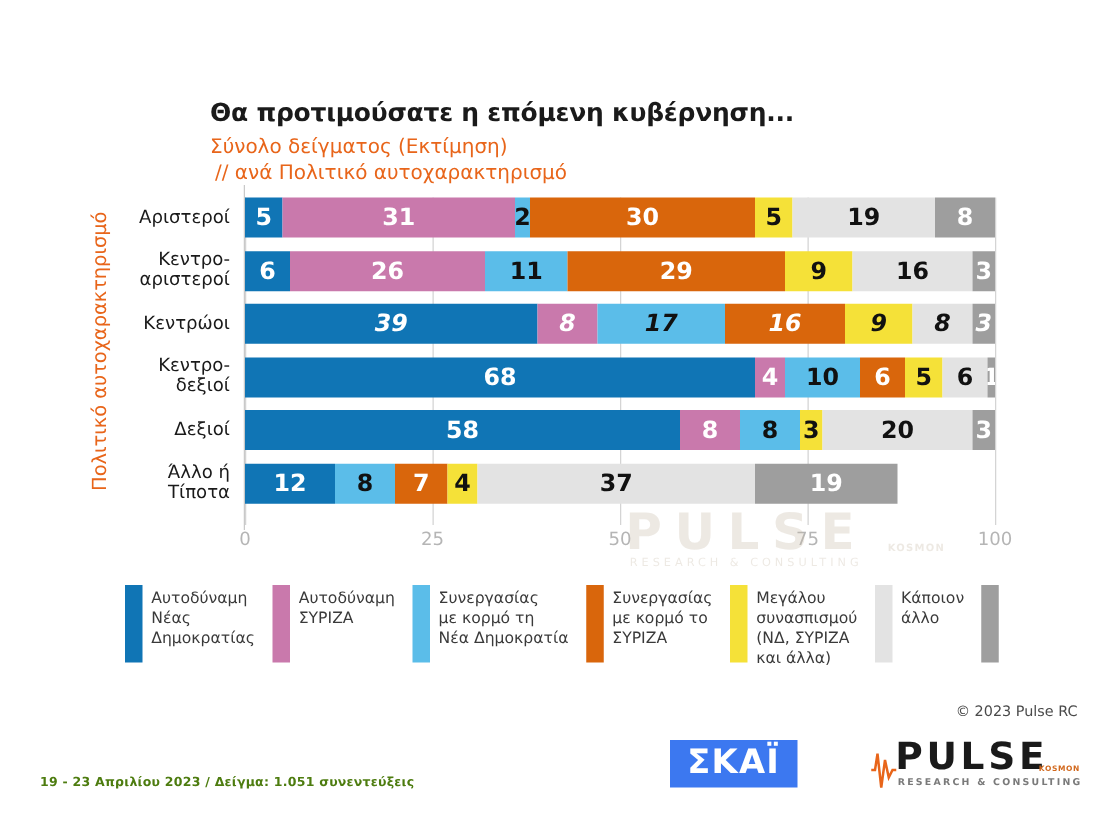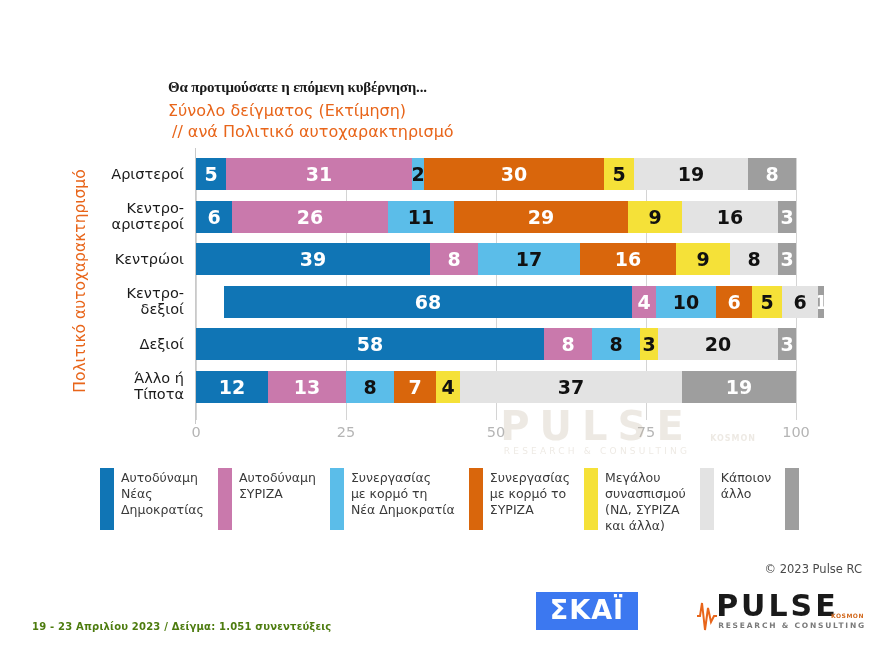--- a/index.html
+++ b/index.html
@@ -16,26 +16,25 @@
   }
 
   
   #title-block {
     position: absolute;
     left: 168px;
     top: 78px;
     width: 560px;
   }
   #chart-title {
-    font-size: 15px;
+    font-size: 20px;
     font-weight: bold;
     color: #1a1a1a;
     letter-spacing: -0.2px;
     line-height: 1.25;
-    font-family: Liberation Serif, serif;
   }
   #chart-subtitle-1 {
     font-size: 16px;
     color: #E8651A;
     line-height: 1.3;
     margin-top: 4px;
   }
   #chart-subtitle-2 {
     font-size: 16px;
     color: #E8651A;
@@ -332,21 +331,21 @@
         <div class="seg seg-label-dark" style="width: 54px; background: rgb(245, 225, 56);">
           <span>9</span>
         </div>
         <div class="seg seg-label-dark" style="width: 96px; background: rgb(227, 227, 227);">
           <span>16</span>
         </div>
         <div class="seg seg-label-light" style="width: 18px; background: rgb(158, 158, 158);">
           <span>3</span>
         </div>
       </div>
-      <div class="bar-row" style="top: 85px;">
+      <div class="bar-row" style="top: 85px; font-style: italic;">
         <div class="seg seg-label-light" style="width: 234px; background: rgb(16, 117, 181);">
           <span>39</span>
         </div>
         <div class="seg seg-label-light" style="width: 48px; background: rgb(201, 121, 172);">
           <span>8</span>
         </div>
         <div class="seg seg-label-dark" style="width: 102px; background: rgb(91, 189, 233);">
           <span>17</span>
         </div>
         <div class="seg seg-label-light" style="width: 96px; background: rgb(217, 102, 12);">
@@ -355,21 +354,21 @@
         <div class="seg seg-label-dark" style="width: 54px; background: rgb(245, 225, 56);">
           <span>9</span>
         </div>
         <div class="seg seg-label-dark" style="width: 48px; background: rgb(227, 227, 227);">
           <span>8</span>
         </div>
         <div class="seg seg-label-light" style="width: 18px; background: rgb(158, 158, 158);">
           <span>3</span>
         </div>
       </div>
-      <div class="bar-row" style="top: 127.5px; padding-left: 28px;">
+      <div class="bar-row" style="top: 127.5px;">
         <div class="seg seg-label-light" style="width: 408px; background: rgb(16, 117, 181);">
           <span>68</span>
         </div>
         <div class="seg seg-label-light" style="width: 24px; background: rgb(201, 121, 172);">
           <span>4</span>
         </div>
         <div class="seg seg-label-dark" style="width: 60px; background: rgb(91, 189, 233);">
           <span>10</span>
         </div>
         <div class="seg seg-label-light" style="width: 36px; background: rgb(217, 102, 12);">
@@ -401,23 +400,20 @@
         <div class="seg seg-label-dark" style="width: 120px; background: rgb(227, 227, 227);">
           <span>20</span>
         </div>
         <div class="seg seg-label-light" style="width: 18px; background: rgb(158, 158, 158);">
           <span>3</span>
         </div>
       </div>
       <div class="bar-row" style="top: 212.5px;">
         <div class="seg seg-label-light" style="width: 72px; background: rgb(16, 117, 181);">
           <span>12</span>
-        </div>
-        <div class="seg seg-label-light" style="width: 78px; background: rgb(201, 121, 172);">
-          <span>13</span>
         </div>
         <div class="seg seg-label-dark" style="width: 48px; background: rgb(91, 189, 233);">
           <span>8</span>
         </div>
         <div class="seg seg-label-light" style="width: 42px; background: rgb(217, 102, 12);">
           <span>7</span>
         </div>
         <div class="seg seg-label-dark" style="width: 24px; background: rgb(245, 225, 56);">
           <span>4</span>
         </div>

